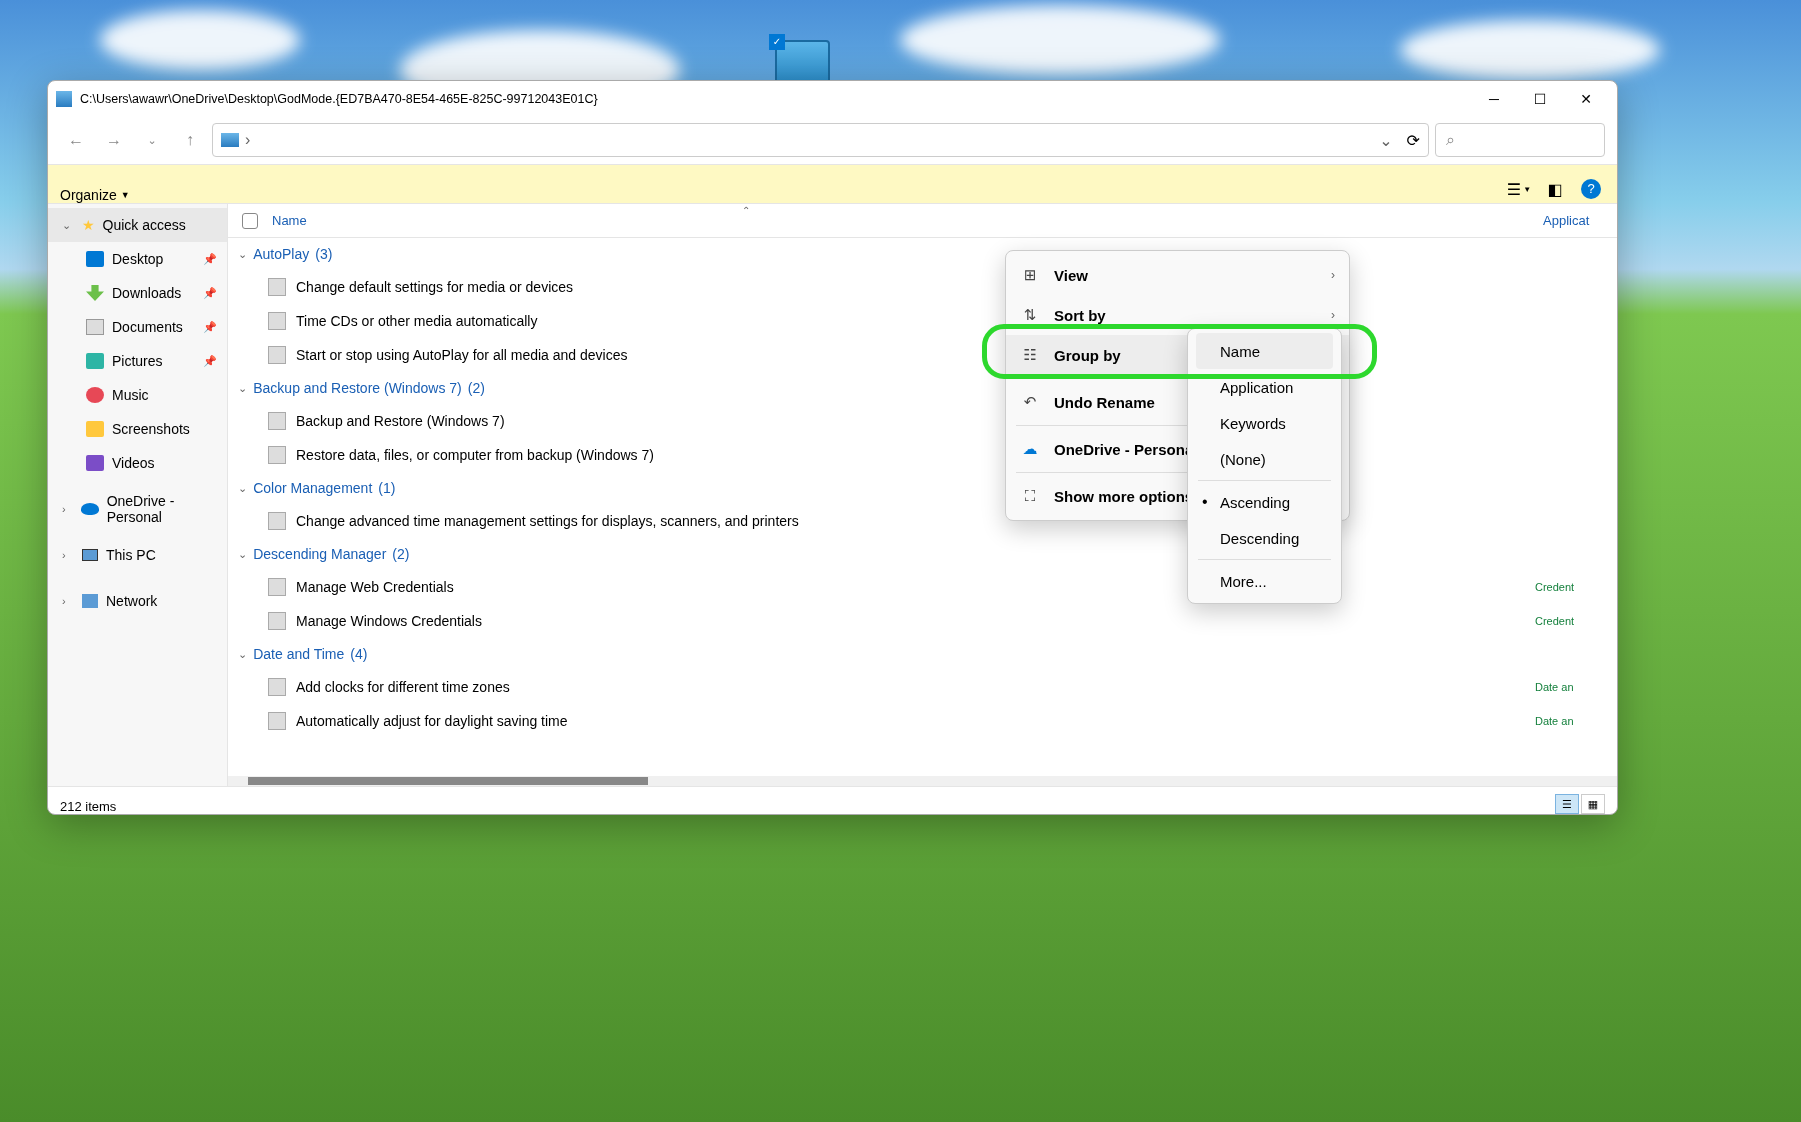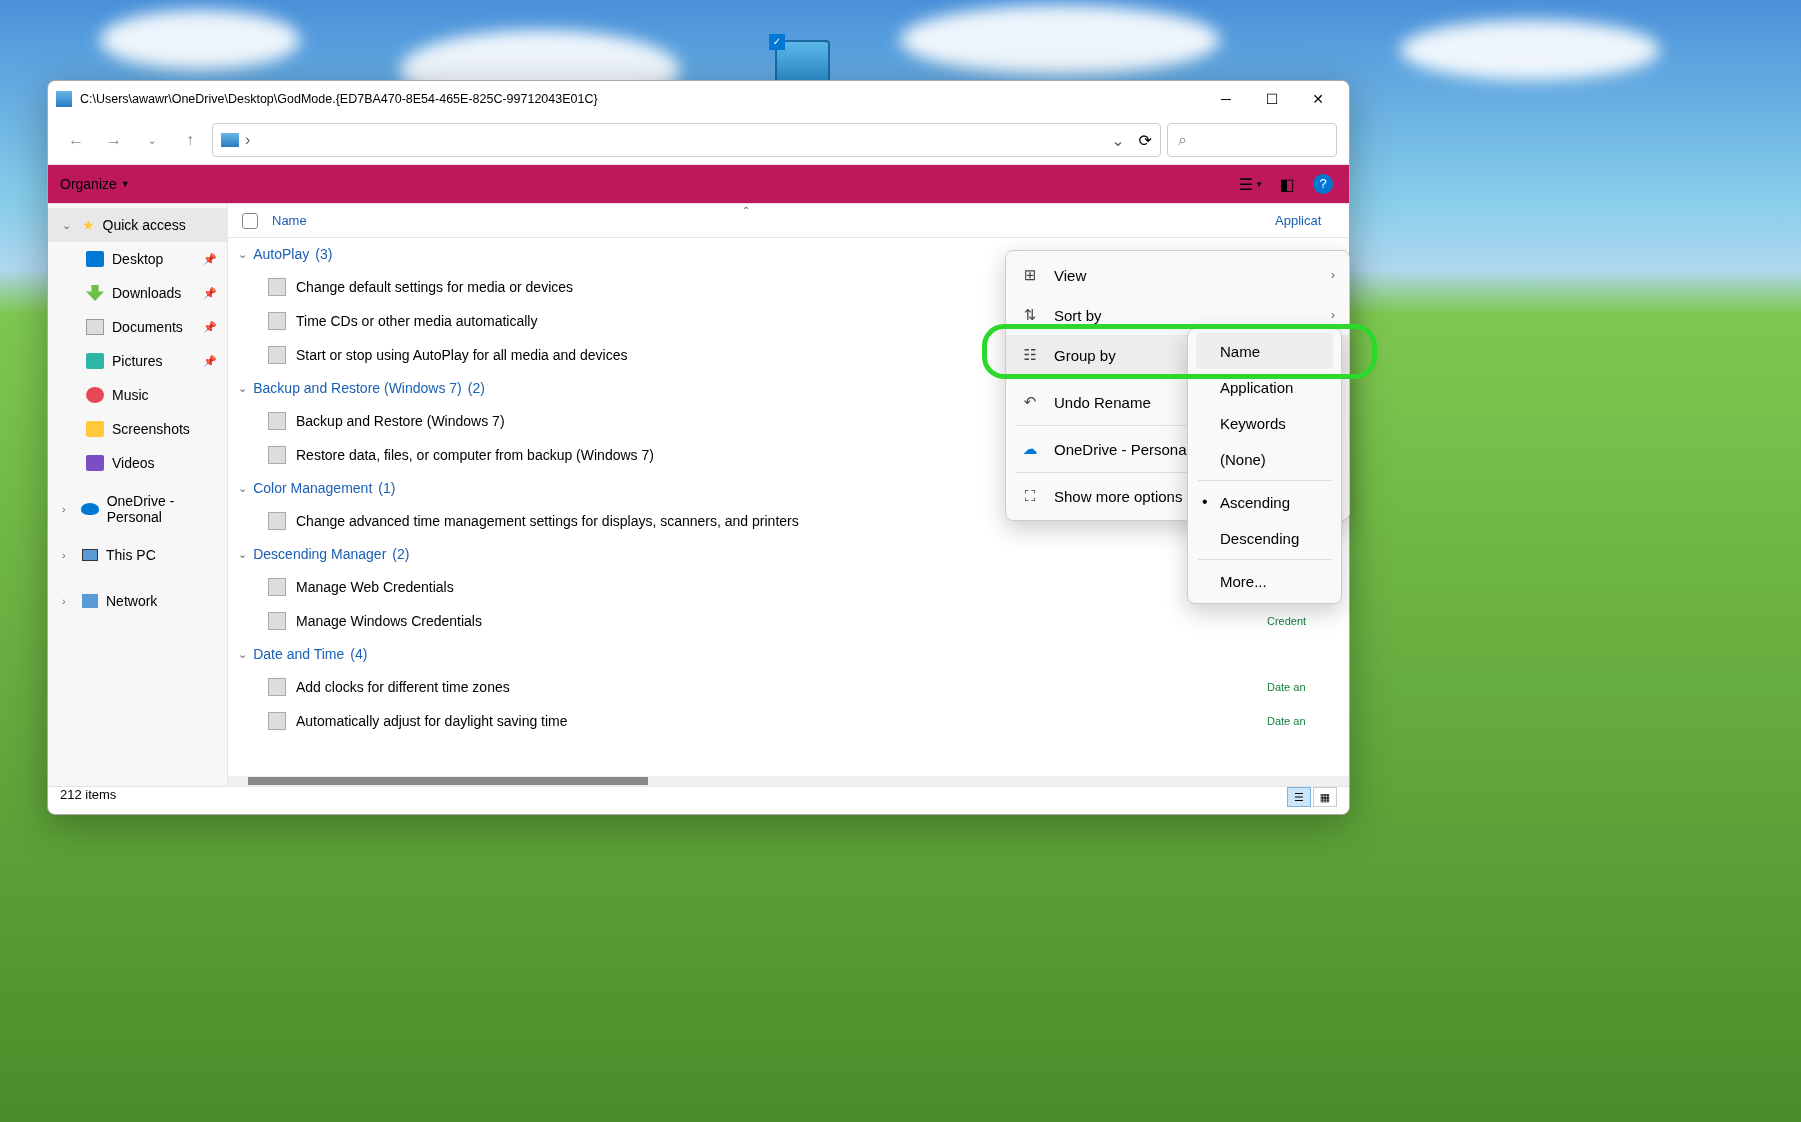--- a/index.html
+++ b/index.html
@@ -26,21 +26,21 @@
   width: 16px; height: 16px;
   background: #0078d4;
   color: #fff;
   font-size: 10px;
   text-align: center;
   line-height: 16px;
 }
 .window {
   position: absolute;
   top: 80px; left: 47px;
-  width: 1303px; height: 735px;
+  width: 1571px; height: 735px;
   background: #fff;
   border: 1px solid #aaa;
   border-radius: 8px;
   box-shadow: 0 10px 40px rgba(0,0,0,0.3);
   display: flex;
   flex-direction: column;
 }
 .titlebar {
   height: 35px;
   display: flex;
@@ -78,23 +78,23 @@
   border-radius: 4px;
   display: flex;
   align-items: center;
   padding: 0 10px;
   color: #888;
 }
 .toolbar-row {
   height: 40px;
   border-top: 1px solid #e5e5e5;
   border-bottom: 1px solid #e5e5e5;
-  background: #be185d;
-  display: flex;
-  align-items: center;
+  background: #fef9c3;
+  display: flex;
+  align-items: flex-end;
   padding: 0 12px;
   gap: 8px;
 }
 .organize { font-size: 14px; display: flex; align-items: center; gap: 4px; cursor: pointer; }
 .toolbar-spacer { flex: 1; }
 .toolbar-icon { width: 28px; height: 28px; display: flex; align-items: center; justify-content: center; cursor: pointer; }
 .help-icon { width: 20px; height: 20px; background: #0078d4; color: #fff; border-radius: 50%; font-size: 13px; text-align: center; line-height: 20px; }
 .body-area { flex: 1; display: flex; overflow: hidden; }
 .sidebar {
   width: 180px;
@@ -161,21 +161,21 @@
   font-size: 14px;
   gap: 10px;
 }
 .item-icon { width: 18px; height: 18px; background: #ddd; flex-shrink: 0; border: 1px solid #aaa; }
 .item-text { flex: 1; white-space: nowrap; overflow: hidden; text-overflow: ellipsis; }
 .item-app { width: 60px; color: #15803d; font-size: 11px; white-space: nowrap; overflow: hidden; }
 .statusbar {
   height: 28px;
   border-top: 1px solid #e5e5e5;
   display: flex;
-  align-items: flex-start;
+  align-items: flex-end;
   padding: 0 12px;
   font-size: 13px;
   gap: 8px;
 }
 .view-toggles { margin-left: auto; display: flex; gap: 2px; }
 .vt { width: 24px; height: 20px; border: 1px solid #ccc; display: flex; align-items: center; justify-content: center; font-size: 11px; }
 .vt.active { background: #cde6f7; border-color: #7bb3e0; }
 .scroll-hint { height: 10px; background: #f0f0f0; position: relative; }
 .scroll-hint::after { content:""; position:absolute; left:20px; width: 400px; height: 8px; background: #888; top:1px; }
 
@@ -194,21 +194,21 @@
   display: flex;
   align-items: center;
   height: 40px;
   padding: 0 14px;
   gap: 14px;
   cursor: pointer;
 }
 .cm-item.hover { background: #ededed; }
 .cm-sep { height: 1px; background: #ddd; margin: 3px 10px; }
 .cm-icon { width: 20px; height: 20px; display: flex; align-items: center; justify-content: center; color: #444; }
-.cm-text { flex: 1; }
+.cm-text { flex: 1; font-weight: bold; }
 .cm-arrow { color: #666; font-size: 12px; }
 
 .sub-menu {
   position: absolute;
   top: 328px; left: 1187px;
   width: 155px;
   background: #f9f9f9;
   border: 1px solid #ccc;
   border-radius: 8px;
   box-shadow: 0 8px 24px rgba(0,0,0,0.2);

